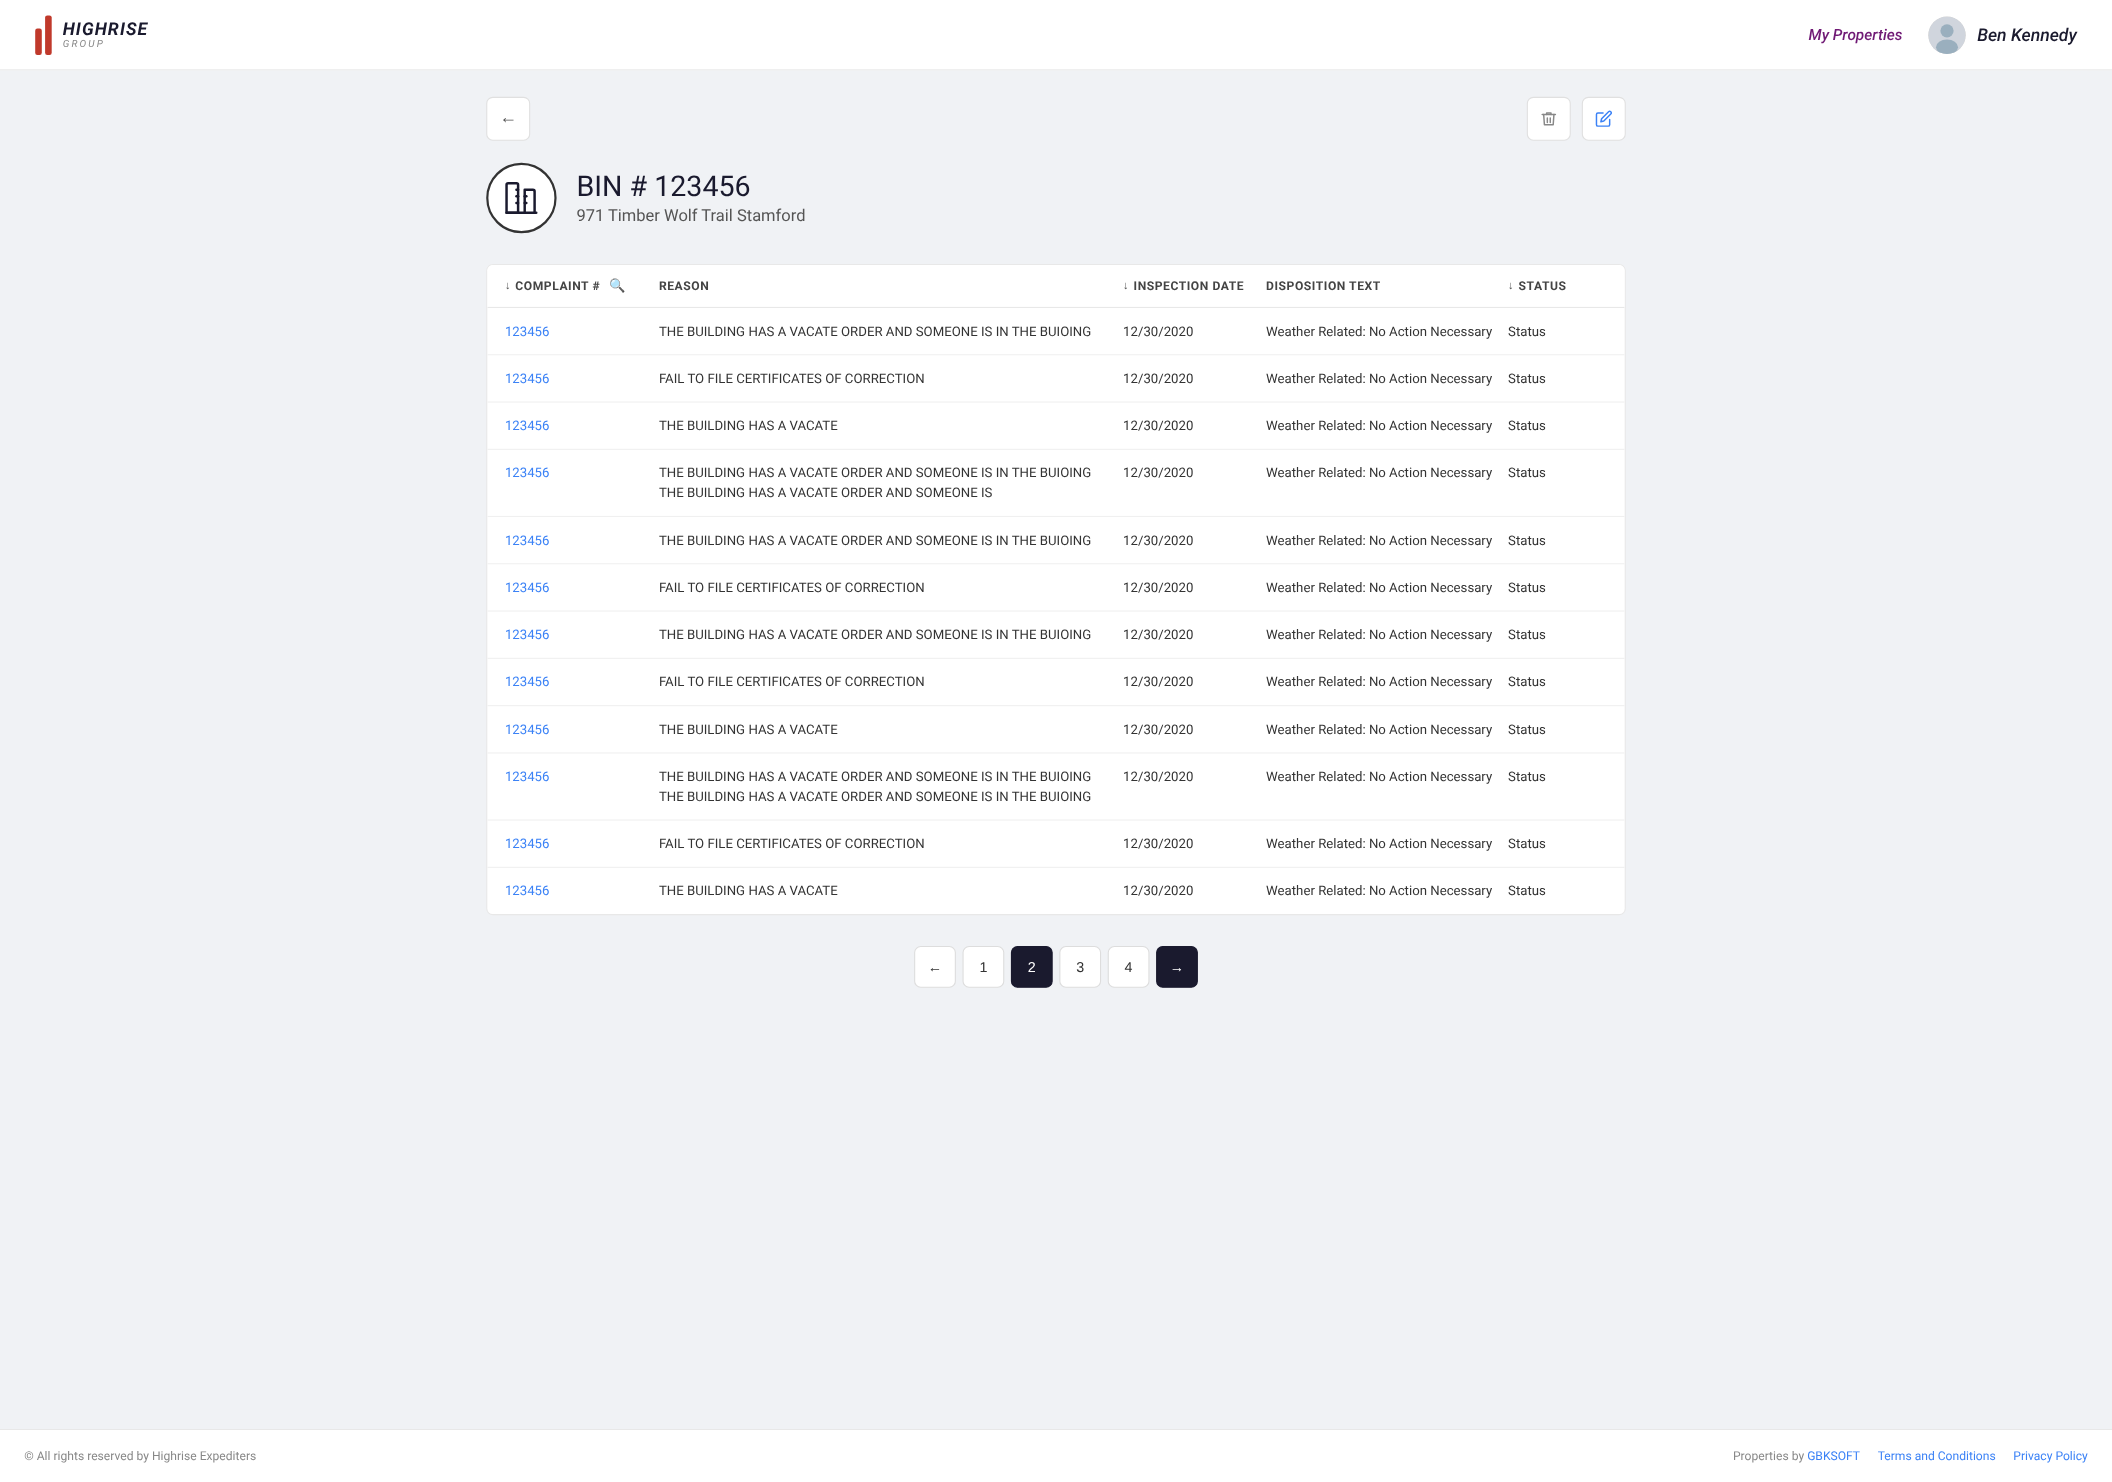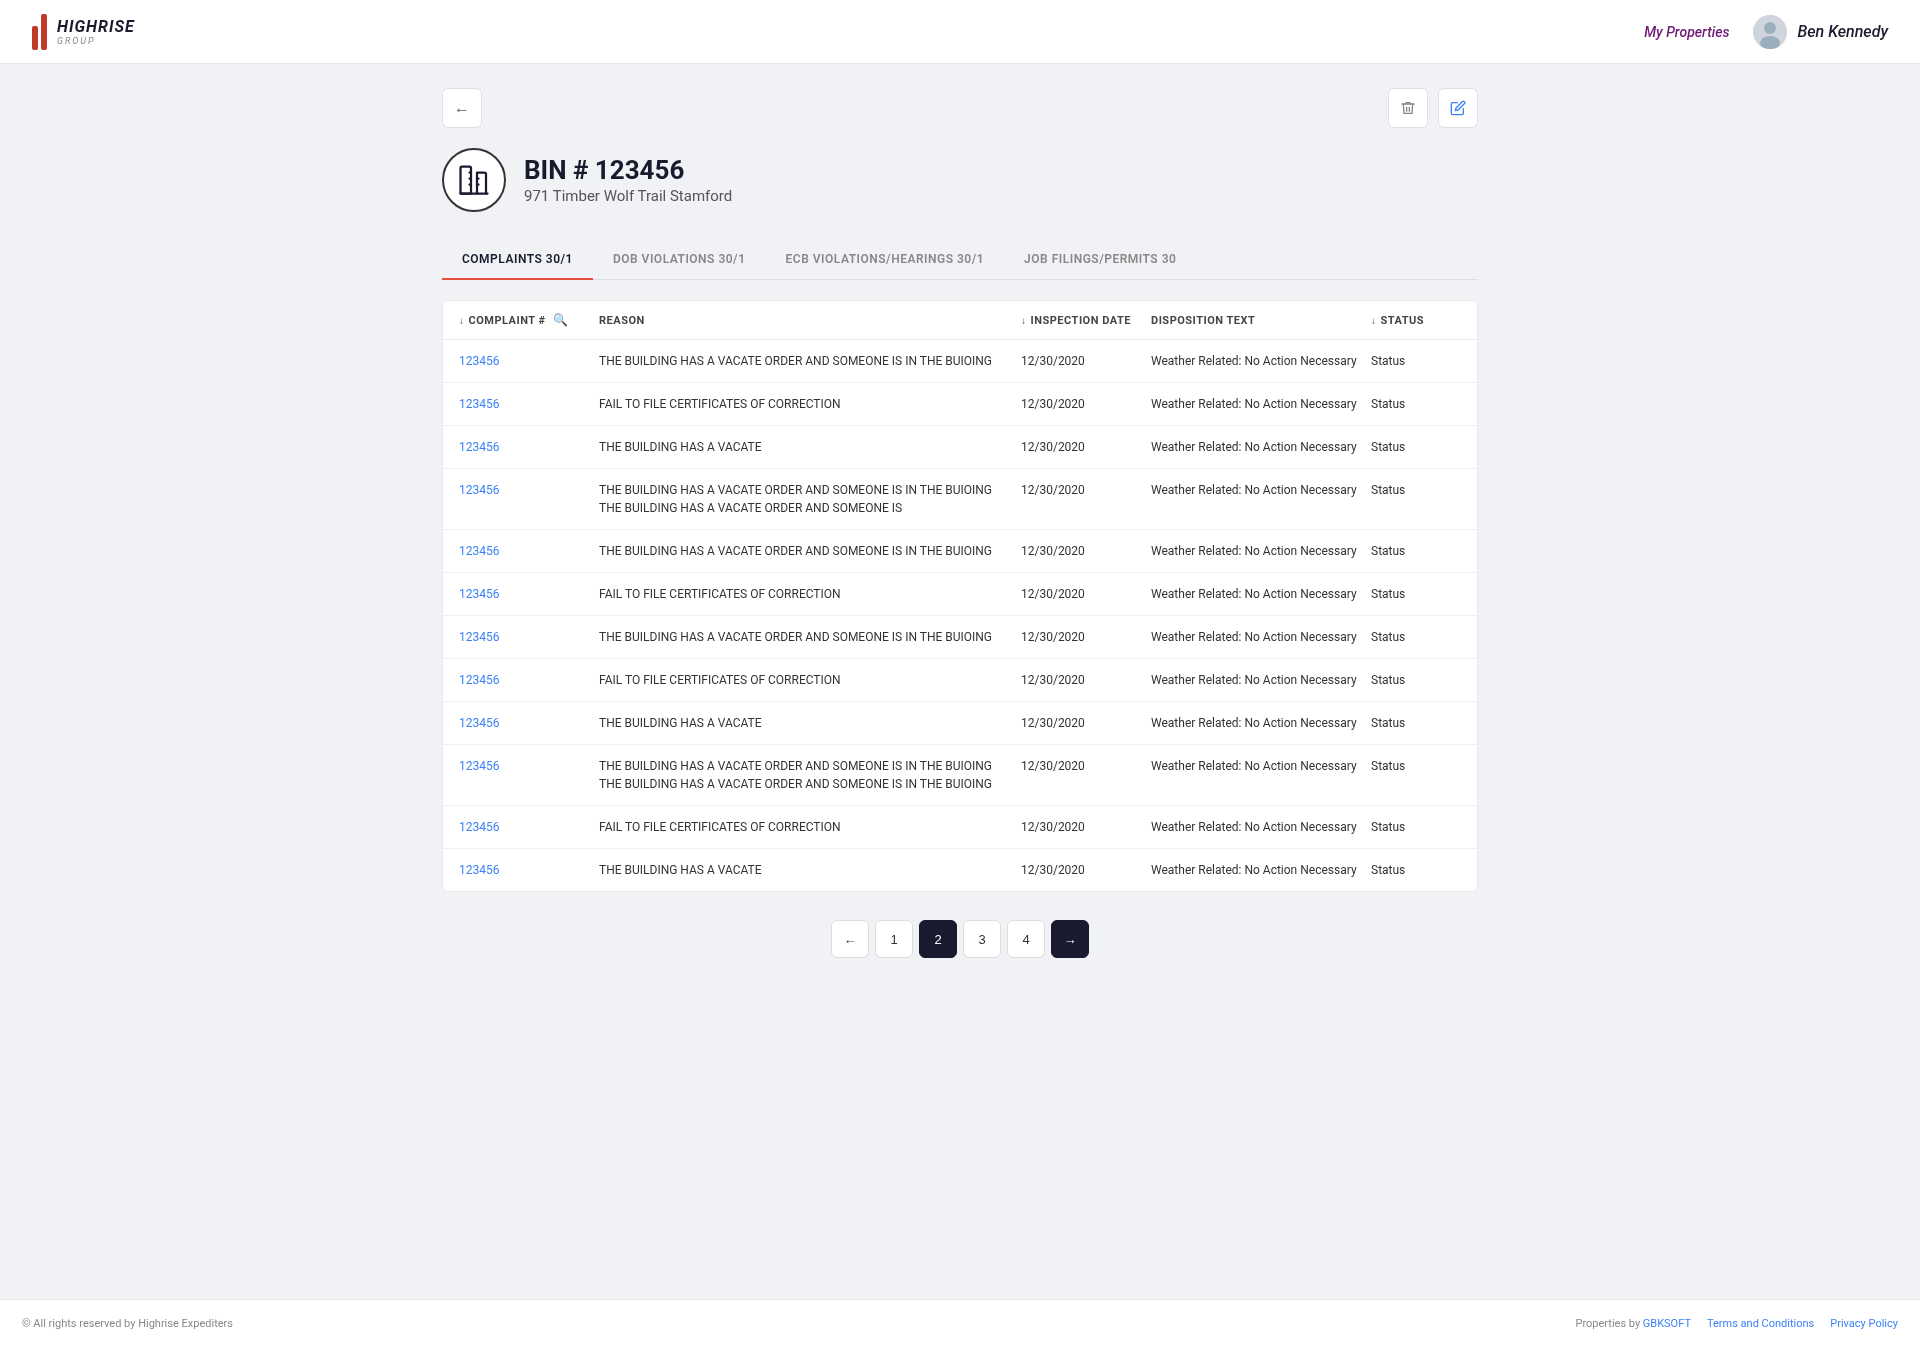--- a/index.html
+++ b/index.html
@@ -148,21 +148,21 @@
       border: 2px solid #333;
       display: flex;
       align-items: center;
       justify-content: center;
       background: #fff;
       flex-shrink: 0;
     }
     .property-info { display: flex; flex-direction: column; }
     .property-bin {
       font-size: 26px;
-      font-weight: 700;
+      font-weight: 400;
       color: #1a1a2e;
     }
     .property-address {
       font-size: 15px;
       color: #555;
       margin-top: 2px;
     }
 
     
     .tabs {
@@ -348,26 +348,20 @@
           <path d="M14 11h1"></path>
           <path d="M14 15h1"></path>
       </svg>
     </div>
     <div class="property-info">
       <span class="property-bin">BIN # 123456</span>
       <span class="property-address">971 Timber Wolf Trail Stamford</span>
     </div>
   </div>
 
-  <div class="tabs" id="tabs-container">
-      <div class="tab active">COMPLAINTS 30/1</div>
-      <div class="tab">DOB VIOLATIONS  30/1</div>
-      <div class="tab">ECB VIOLATIONS/HEARINGS  30/1</div>
-      <div class="tab">JOB FILINGS/PERMITS 30</div>
-    </div>
 
   <div class="table-container">
     <div class="table-header">
       <div class="th">
         <span class="sort-arrow">↓</span>
         <span>COMPLAINT #</span>
         <span class="search-icon-th">🔍</span>
       </div>
       <div class="th">
         <span>REASON</span>

